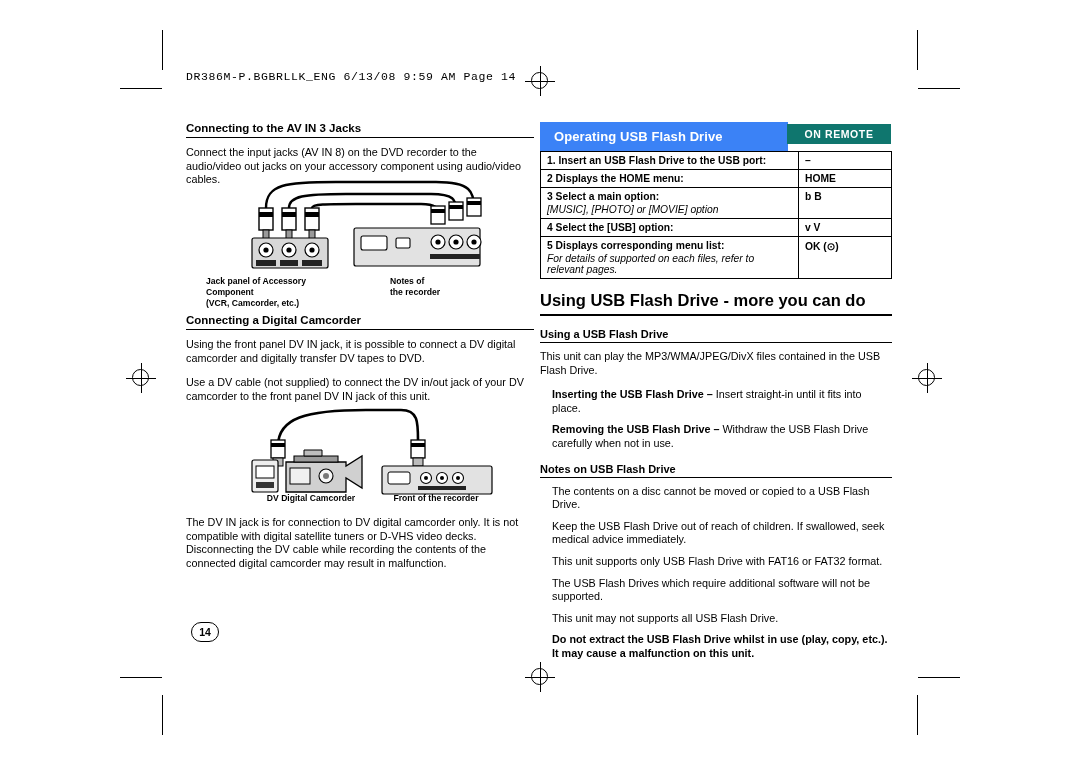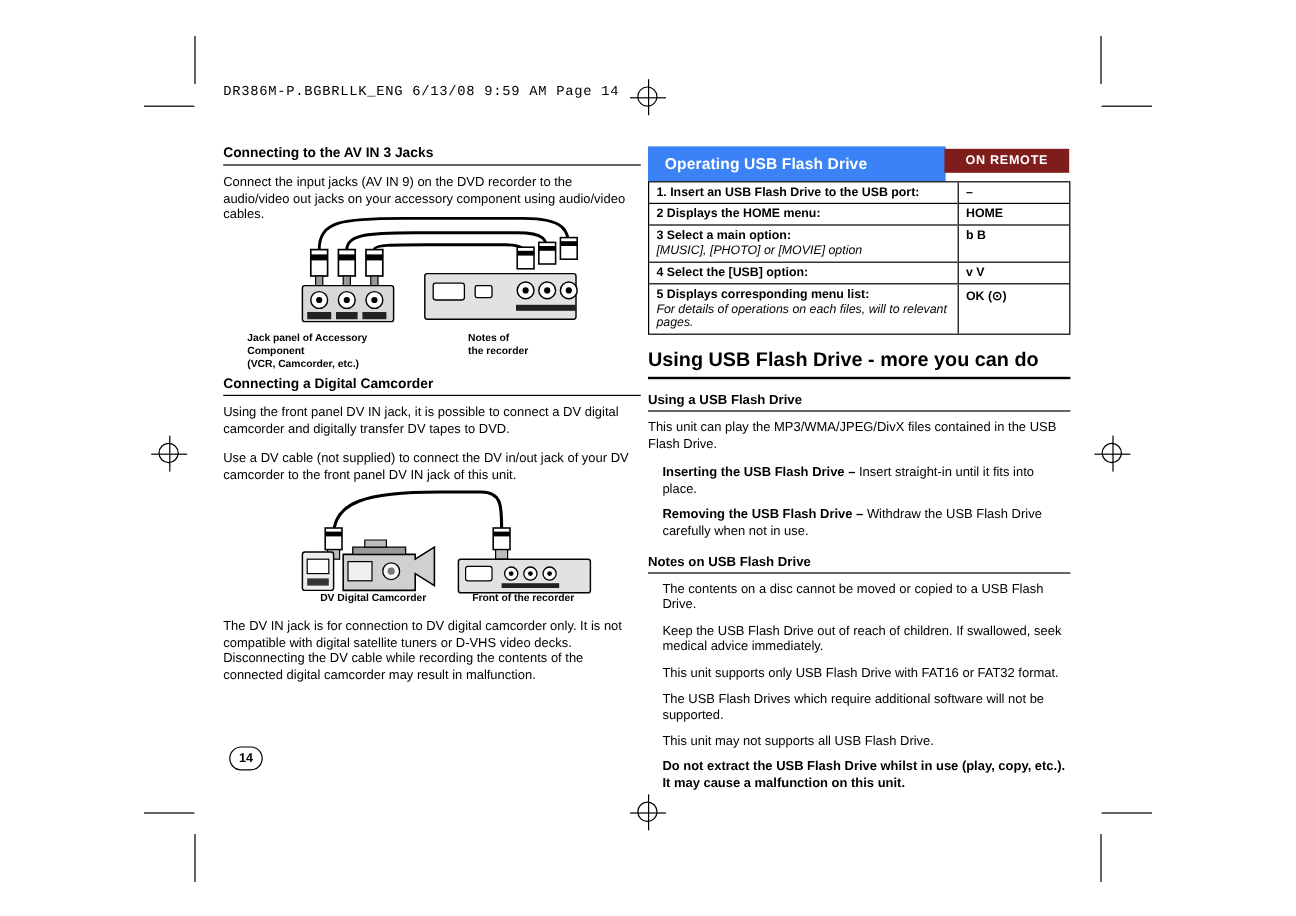--- a/index.html
+++ b/index.html
@@ -92,21 +92,21 @@
     letter-spacing: 0.1px;
   }
   .remote-box {
     border: 1px solid #000;
     margin-top: 0;
     width: 352px;
     box-sizing: border-box;
     position: relative;
   }
   .remote-head {
-    background: #7f1d1d;
+    background: #0f766e;
     color: #fff;
     font-size: 10.5px;
     font-weight: bold;
     letter-spacing: 0.6px;
     text-align: center;
     padding: 4px 0 4px 0;
     width: 104px;
     margin-left: auto;
     position: relative;
     top: -28px;
@@ -223,21 +223,21 @@
     <div class="reg-circle"></div>
   </div>
 <div class="reg-mark" style="left:912px; top:363px;">
     <div class="reg-circle"></div>
   </div>
 
 <div class="file-header">DR386M-P.BGBRLLK_ENG  6/13/08  9:59 AM  Page 14</div>
 
 <div class="left-col">
   <div class="sec-title">Connecting to the AV IN 3 Jacks</div>
-  <p class="body-text">Connect the input jacks (AV IN 9) on the DVD recorder to the audio/video out jacks on your accessory component using audio/video cables.</p>
+  <p class="body-text">Connect the input jacks (AV IN 8) on the DVD recorder to the audio/video out jacks on your accessory component using audio/video cables.</p>
 </div>
 
 <div class="fig" style="left:186px; top:170px;">
 <svg width="348" height="110" viewBox="0 0 348 110">
 
   <path d="M80,38 C80,14 100,12 150,12 L250,12 C285,12 288,22 288,38" fill="none" stroke="#000" stroke-width="2.4"></path>
   <path d="M103,38 C103,26 118,24 160,24 L245,24 C268,24 270,30 270,40" fill="none" stroke="#000" stroke-width="2.4"></path>
   <path d="M126,38 C126,34 140,34 170,34 L235,34 C250,34 252,38 252,44" fill="none" stroke="#000" stroke-width="2.4"></path>
 
   <g>
@@ -378,21 +378,21 @@
         <td class="act">
           <span>4</span>
           <span>Select the [USB] option:</span>
         </td>
         <td class="key">v V</td>
       </tr>
       <tr>
         <td class="act">
           <span>5</span>
           <span>Displays corresponding menu list:</span>
-          <span class="sub">For details of operations on each files, will to relevant pages.</span>
+          <span class="sub">For details of supported on each files, refer to relevant pages.</span>
         </td>
         <td class="key">OK (⊙)</td>
       </tr>
     </tbody>
       </table>
   </div>
 
   <div class="banner2">Using USB Flash Drive - more you can do</div>
 
   <div class="sub-head">Using a USB Flash Drive</div>

